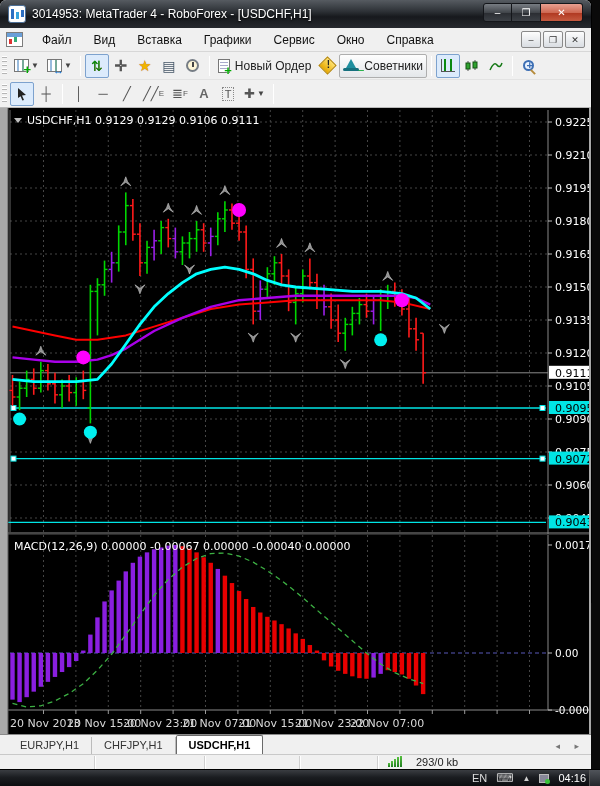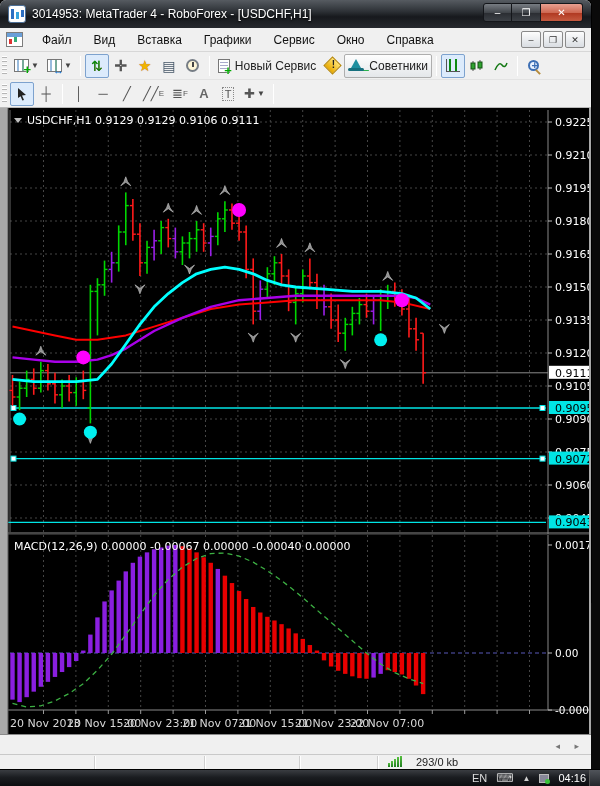--- a/index.html
+++ b/index.html
@@ -175,21 +175,21 @@
           <span class="ic-list">▤</span>
         </div>
       <div class="tbtn">
           <span class="ic-clock"></span>
         </div>
       <div class="tsep"></div>
       <div class="tbtn">
         <span class="ic-doc">
             <b class="plus-badge">+</b>
           </span>
-        <span class="lbl">Новый Сервис</span>
+        <span class="lbl">Новый Ордер</span>
       </div>
       <div class="tbtn">
           <span class="ic-warn"></span>
         </div>
       <div class="tbtn framed">
         <span class="ic-hat"></span>
         <span class="lbl">Советники</span>
       </div>
       <div class="tsep"></div>
       <div class="tbtn pressed">
@@ -643,20 +643,25 @@
           <text x="295" y="619" fill="#d8d8d8" font-size="11">21 Nov 23:00</text>
           <text x="350" y="619" fill="#d8d8d8" font-size="11">22 Nov 07:00</text>
           <rect x="0" y="0" width="8" height="626" fill="#a9a9a9"></rect>
           <line x1="8" y1="0" x2="8" y2="626" stroke="#5a5a5a"></line>
           <rect x="589" y="0" width="2" height="626" fill="#a9a9a9"></rect>
         </svg>
     </div>
 
     <div class="tabbar">
       <div style="width:8px"></div>
+      <div id="tab-list" style="display:flex;align-items:flex-end;height:100%;">
+          <div class="tab">EURJPY,H1</div>
+          <div class="tab">CHFJPY,H1</div>
+          <div class="tab active">USDCHF,H1</div>
+        </div>
       <div class="tab-scroll">◂ ▸</div>
     </div>
 
     <div class="statusbar">
       <div class="sfield" style="width:95px"></div>
       <div class="sfield" style="width:110px"></div>
       <div class="sfield" style="width:95px"></div>
       <div class="sfield" style="width:78px"></div>
       <div class="sig">
         <i style="height:4px"></i>

